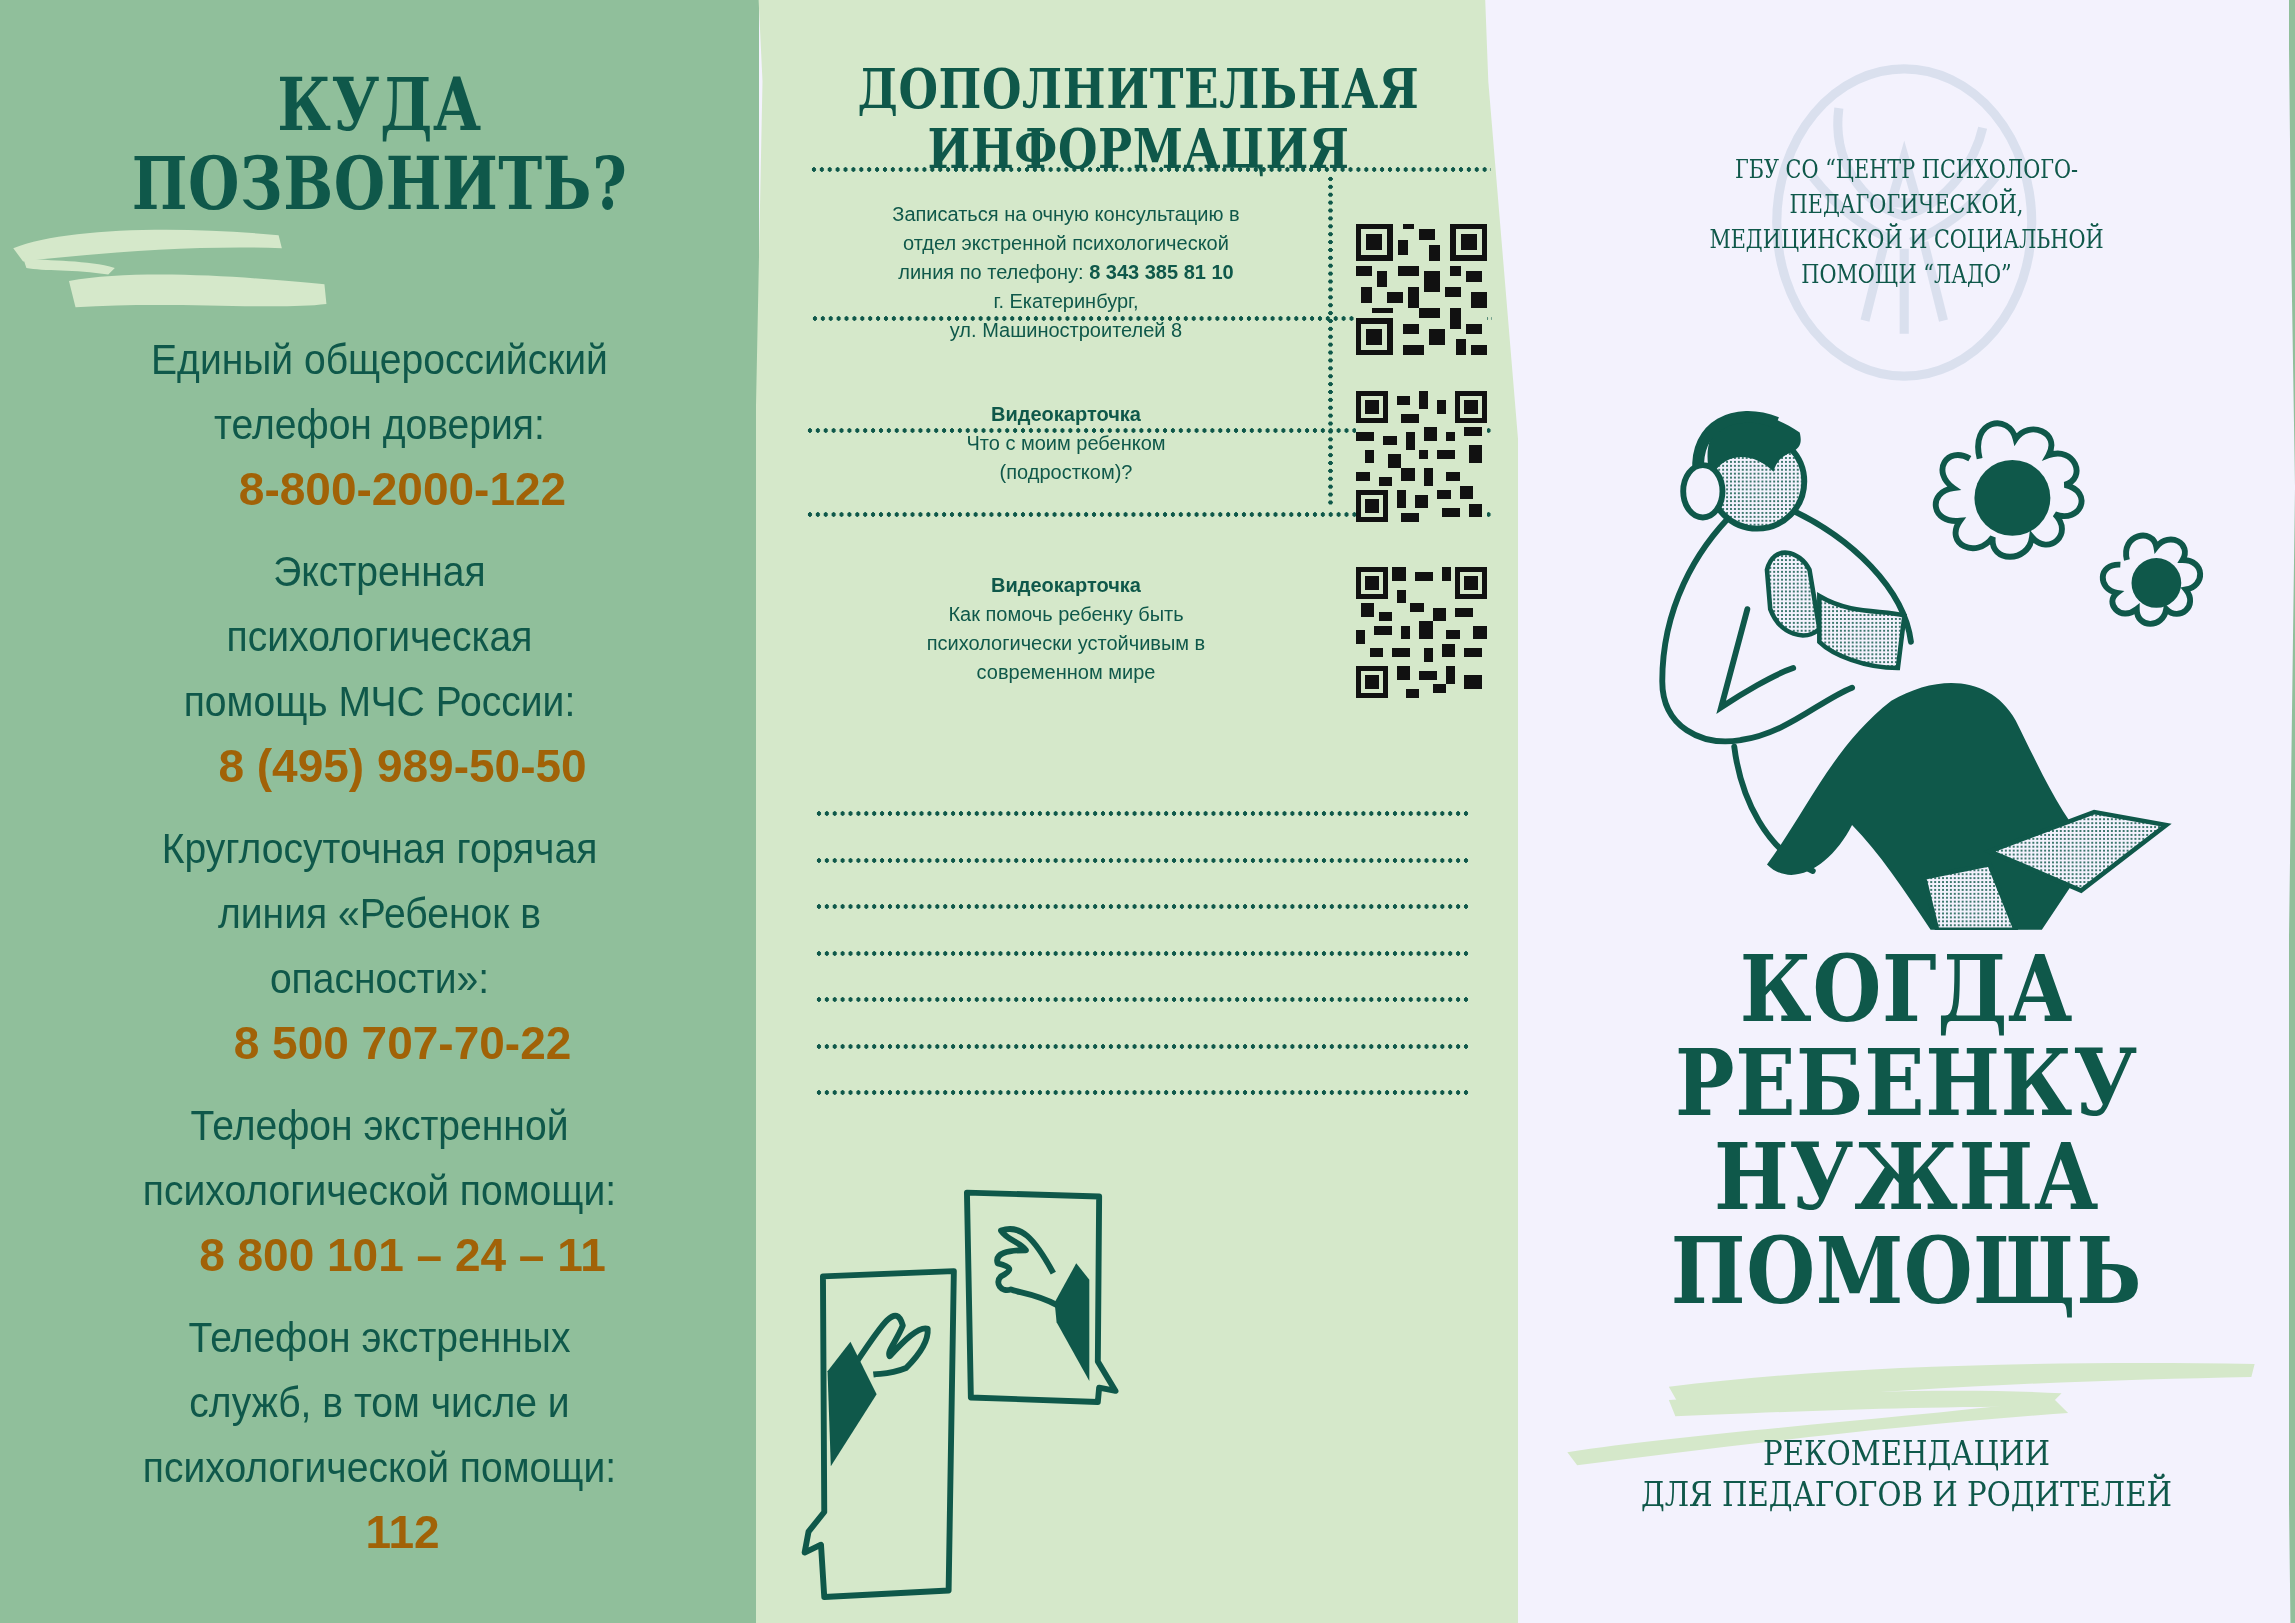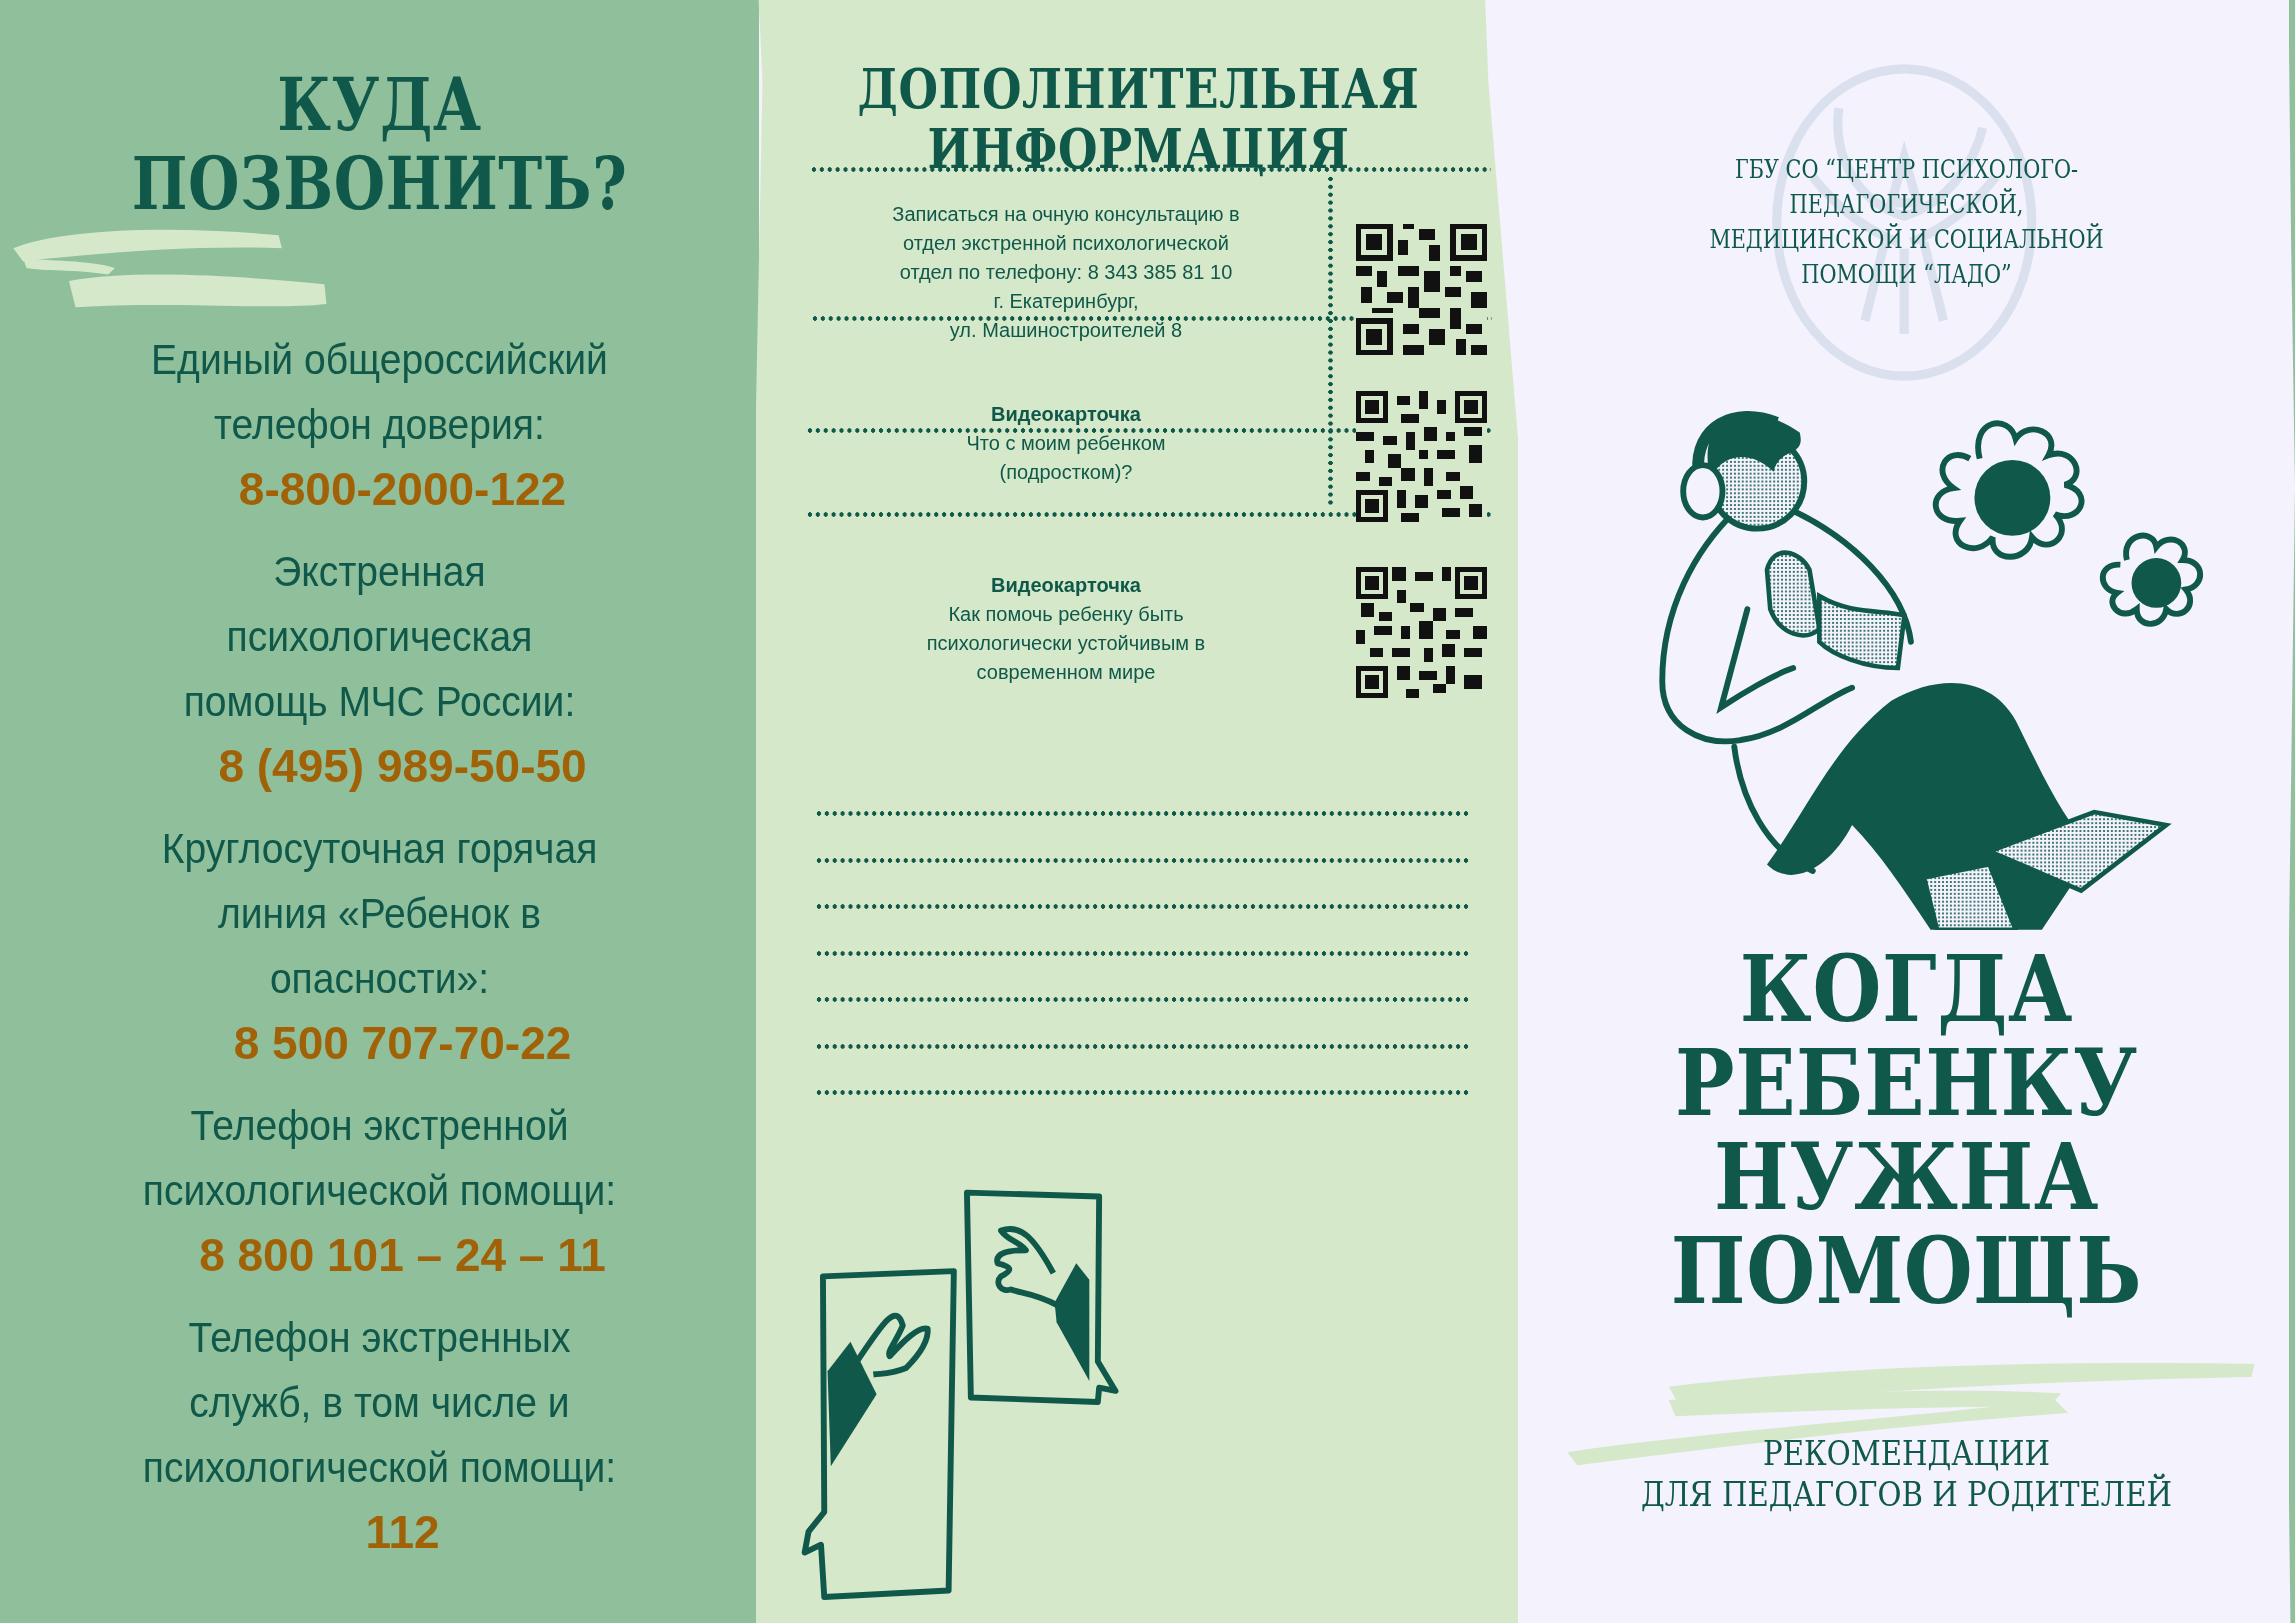--- a/index.html
+++ b/index.html
@@ -32,21 +32,21 @@
 
   
   #mid-title { position:absolute; left:759px; width:759px; top:59px; font-size:54px; line-height:60px; transform:scaleX(0.84); }
   .dot-h { position:absolute; height:5.2px;
     background-image: radial-gradient(circle, #0f584a 2.1px, transparent 2.5px);
     background-size:7.9px 5.2px; background-repeat:repeat-x; }
   .dot-v { position:absolute; width:5.2px;
     background-image: radial-gradient(circle, #0f584a 2.1px, transparent 2.5px);
     background-size:5.2px 7.9px; background-repeat:repeat-y; }
   .info-text { position:absolute; left:811px; width:510px; text-align:center; font-size:20px; line-height:29px; color:#0f584a; }
-  .info-text b { font-weight:normal; }
+  .info-text b { font-weight:bold; }
   .qr { position:absolute; width:131px; height:131px; background:#d5e8ca; }
   .qr svg { width:100%; height:100%; display:block; }
 
   
   #org-name { position:absolute; left:1518px; width:777px; top:152px; text-align:center;
     font-family:"DejaVu Serif", serif; font-size:26px; line-height:35px; color:#0f584a; transform:scaleX(0.8); transform-origin:center top; }
   #logo { position:absolute; left:1734px; top:46px; width:347px; height:340px; opacity:0.55; }
   #main-title { position:absolute; left:1518px; width:777px; top:942px; font-size:92px; line-height:94px; transform:scaleX(0.86); }
   #subtitle { position:absolute; left:1518px; width:777px; top:1433px; text-align:center;
     font-family:"DejaVu Serif", serif; font-size:34px; line-height:41px; color:#0f584a; transform:scaleX(0.86); transform-origin:center top; }
@@ -109,21 +109,21 @@
 
 <div class="dot-h" style="left:810px;top:167px;width:681px"></div>
 <div class="dot-h" style="left:811px;top:316px;width:681px"></div>
 <div class="dot-h" style="left:806px;top:428px;width:687px"></div>
 <div class="dot-h" style="left:806px;top:512px;width:687px"></div>
 <div class="dot-v" style="left:1328px;top:175px;height:330px"></div>
 
 <div class="info-text" style="top:200px">
   <div>Записаться на очную консультацию в</div>
   <div>отдел экстренной психологической</div>
-  <div><span>отдел по телефону: </span><b>8 343 385 81 10</b></div>
+  <div><span>линия по телефону: </span><b>8 343 385 81 10</b></div>
   <div>г. Екатеринбург,</div>
   <div>ул. Машиностроителей 8</div>
 </div>
 
 <div class="info-text" style="top:400px">
   <div style="font-weight:bold">Видеокарточка</div>
   <div>Что с моим ребенком</div>
   <div>(подростком)?</div>
 </div>
 

